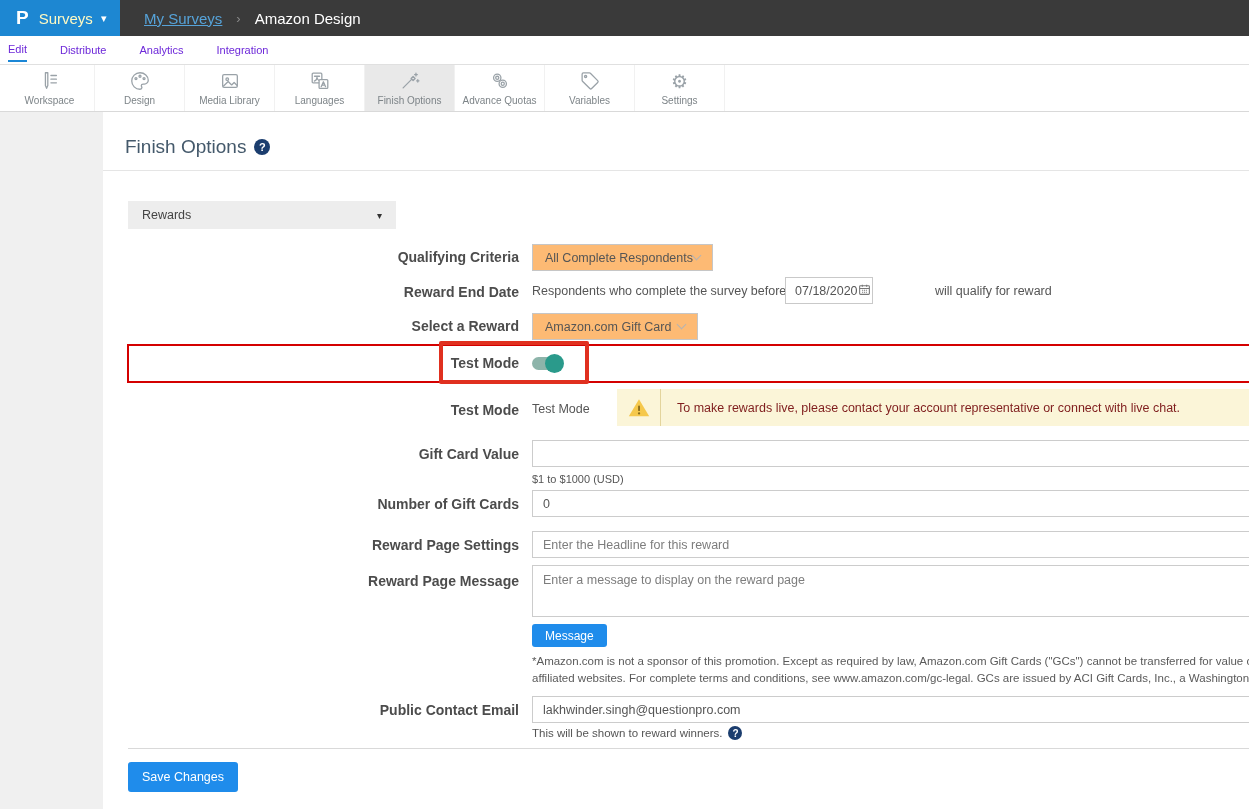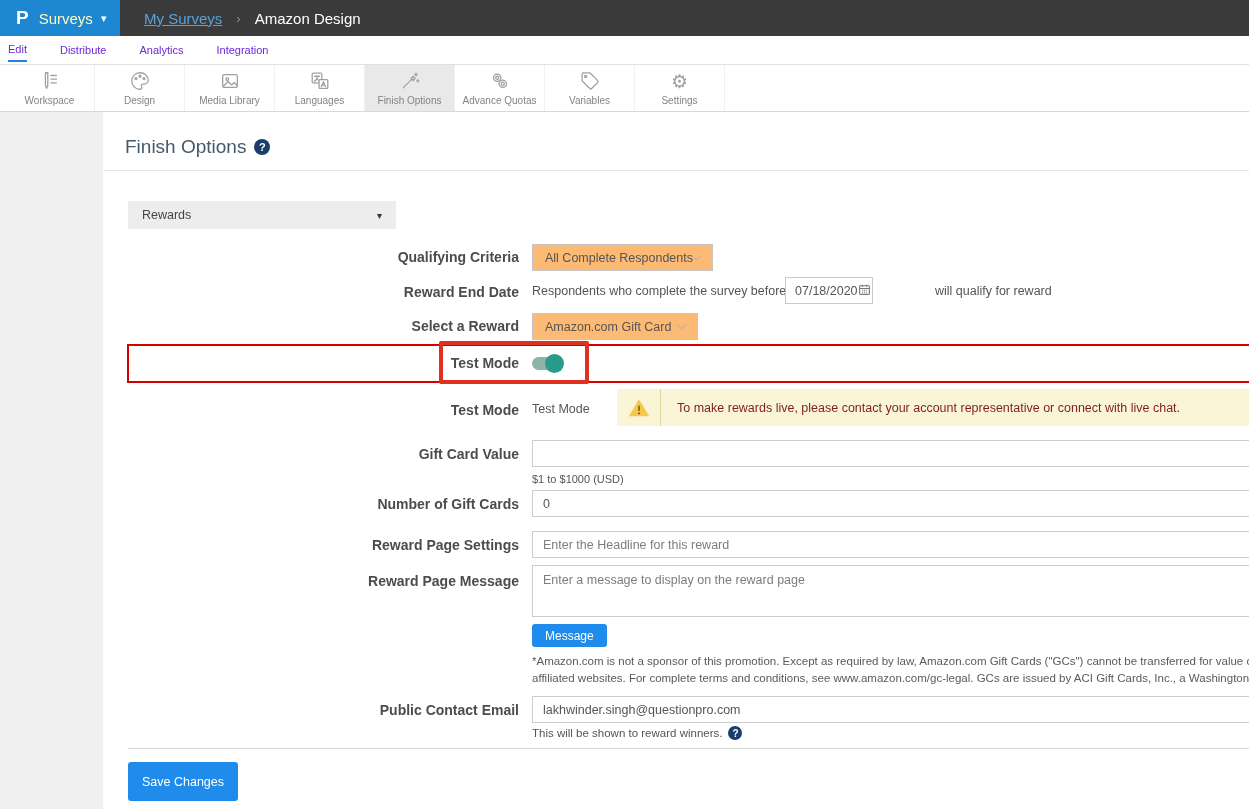--- a/index.html
+++ b/index.html
@@ -57,21 +57,21 @@
   
   .red-line { position:absolute; left:24px; right:-4px; top:232px; height:39px; border:2px solid #d40000; pointer-events:none; }
   .red-box { position:absolute; left:336px; top:229px; width:150px; height:43px; border:4px solid #e0301f; border-radius:2px; pointer-events:none; z-index:5; }
   
   .warnbox { position:absolute; left:514px; right:-4px; top:277px; height:37px; background:#fbf5d8; display:flex; align-items:center; }
   .warn-icon-cell { width:44px; align-self:stretch; display:flex; align-items:center; justify-content:center; border-right:1px solid #e3d49c; }
   .warn-text { font-size:12.5px; color:#7f1d1d; padding-left:16px;text-align:right; }
   
   .btn { position:absolute; background:#1f8ceb; color:#fff; border:none; border-radius:3px; font-family:"Liberation Sans", sans-serif; cursor:pointer; }
   .btn-preview { left:429px; top:512px; height:23px; padding:0 13px; font-size:12px; }
-  .btn-save { left:25px; top:650px; height:39px; padding:0 14px; font-size:12.5px; }
+  .btn-save { left:25px; top:650px; height:30px; padding:0 14px; font-size:12.5px; }
   .disclaimer { position:absolute; left:429px; right:0; top:541px; overflow:hidden; }
   .disclaimer div { white-space:nowrap; font-size:11.5px; color:#5a5a5a; line-height:17px; }
   .email-hint-row { position:absolute; left:429px; top:614px; display:flex; align-items:center; gap:6px; font-size:11.5px; color:#555; }
   .email-hint-row .help-circle { width:14px; height:14px; font-size:10px; }
   .save-divider { position:absolute; left:25px; right:0; top:636px; border-top:1px solid #d9d9d9; }
 </style>
 </head>
 <body>
 
 <div class="topbar">

